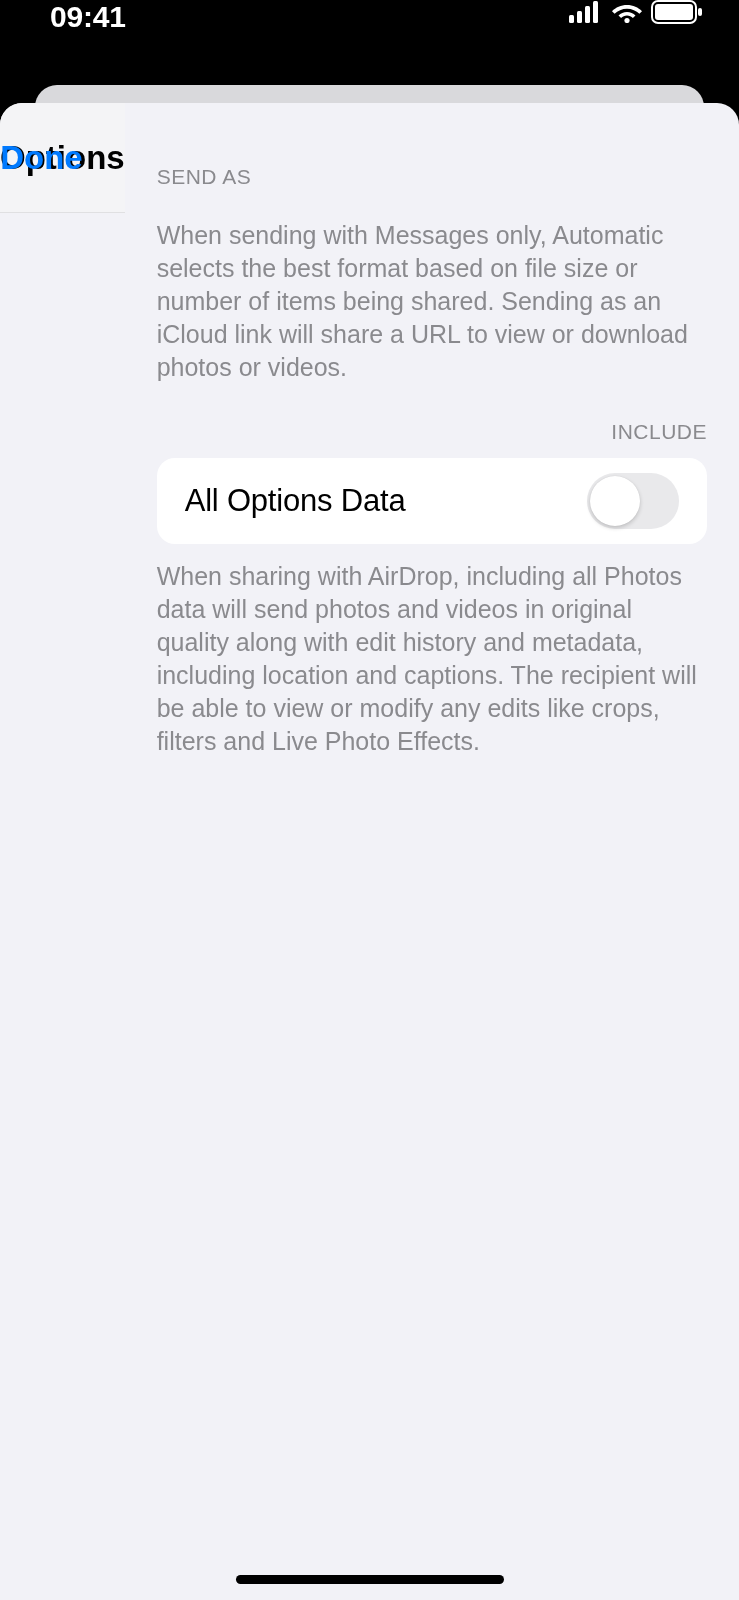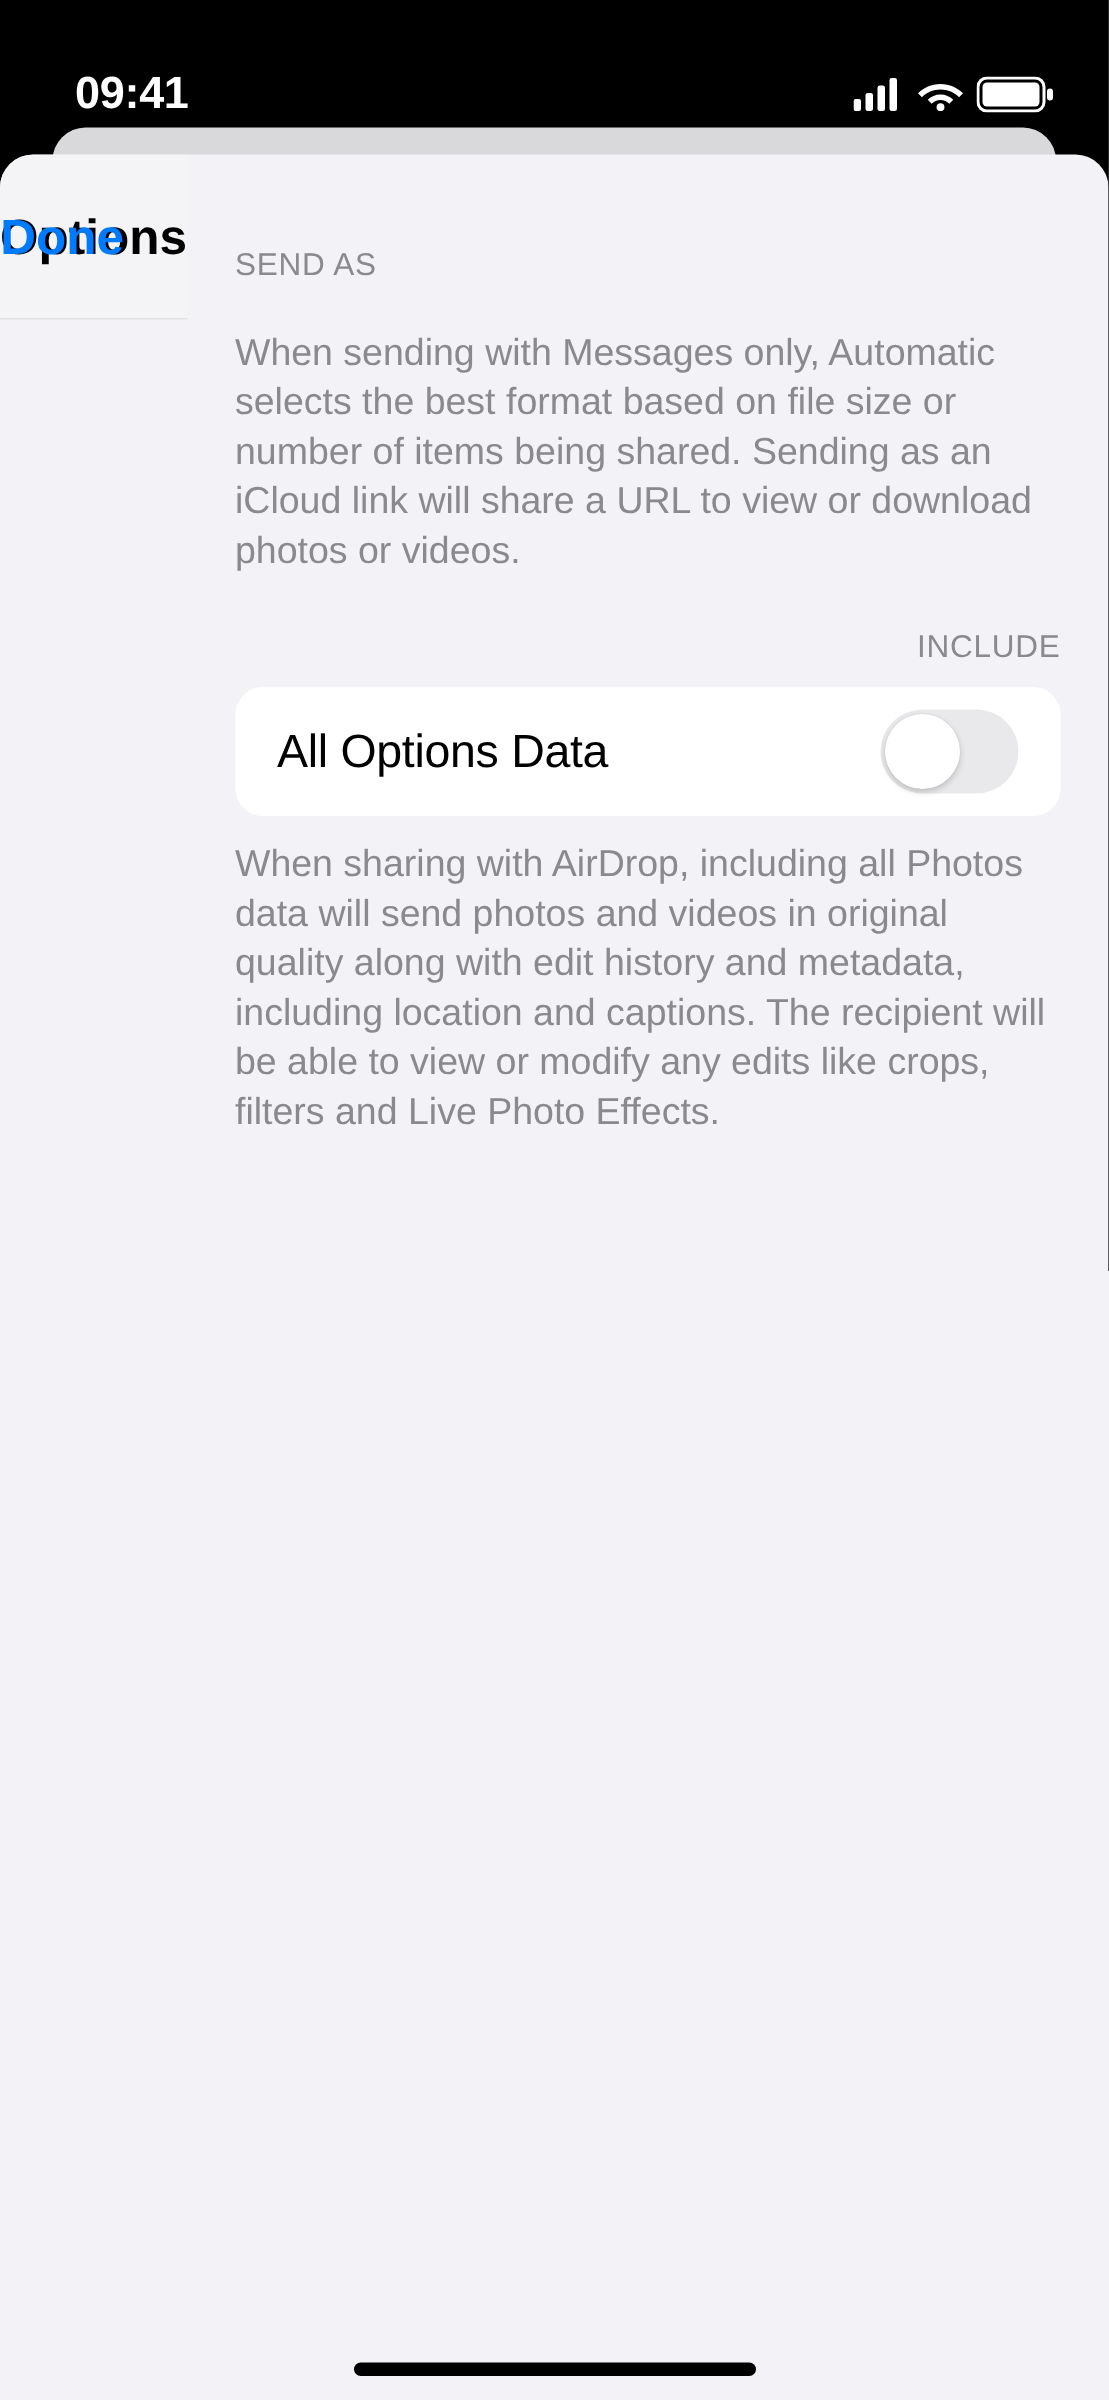--- a/index.html
+++ b/index.html
@@ -21,21 +21,21 @@
     position: relative;
     background: #000;
   }
   .status-bar {
     position: absolute;
     top: 0;
     left: 0;
     right: 16px;
     height: 80px;
     display: flex;
-    align-items: flex-end;
+    align-items: flex-start;
     justify-content: space-between;
     padding: 0 20px 0 50px;
     color: #fff;
     z-index: 10;
   }
   .status-time {
     font-size: 30px;
     font-weight: 600;
     letter-spacing: -0.2px;
   }

